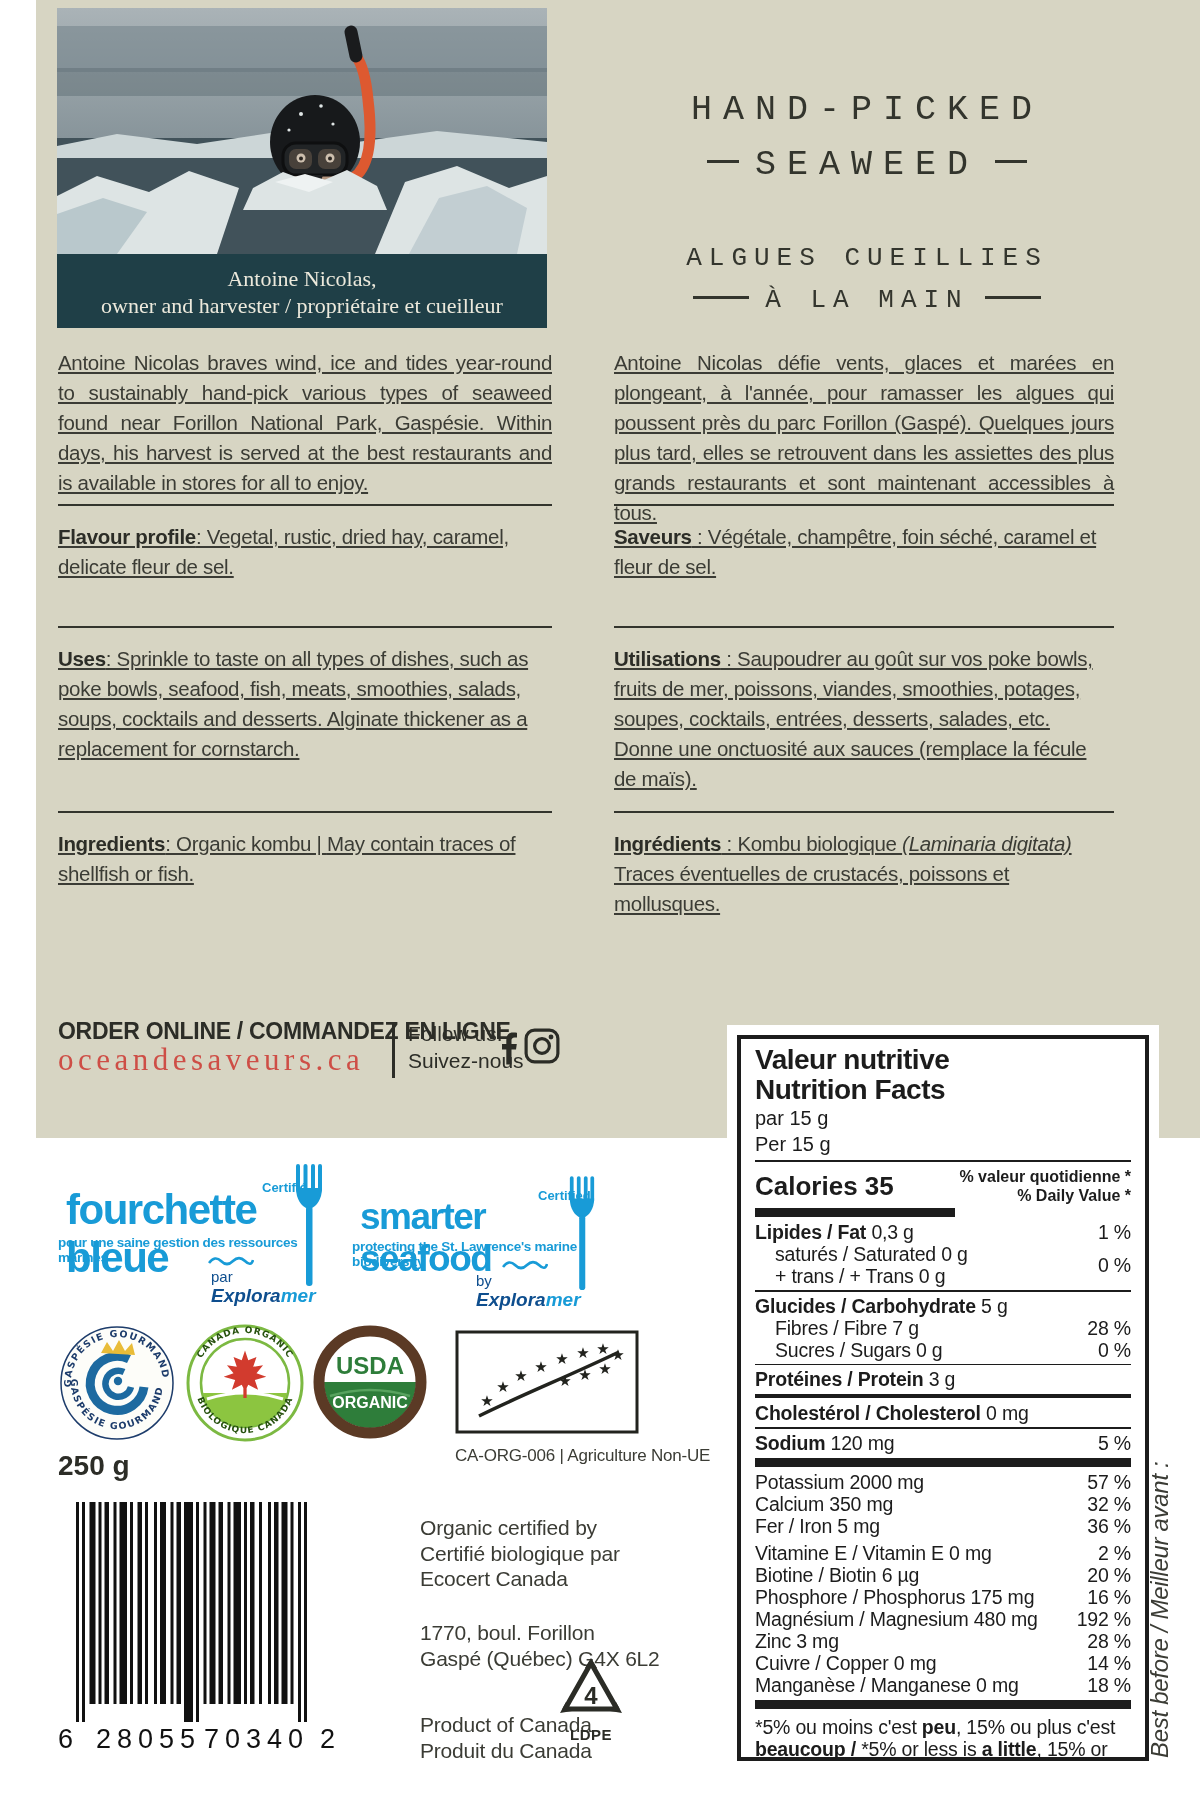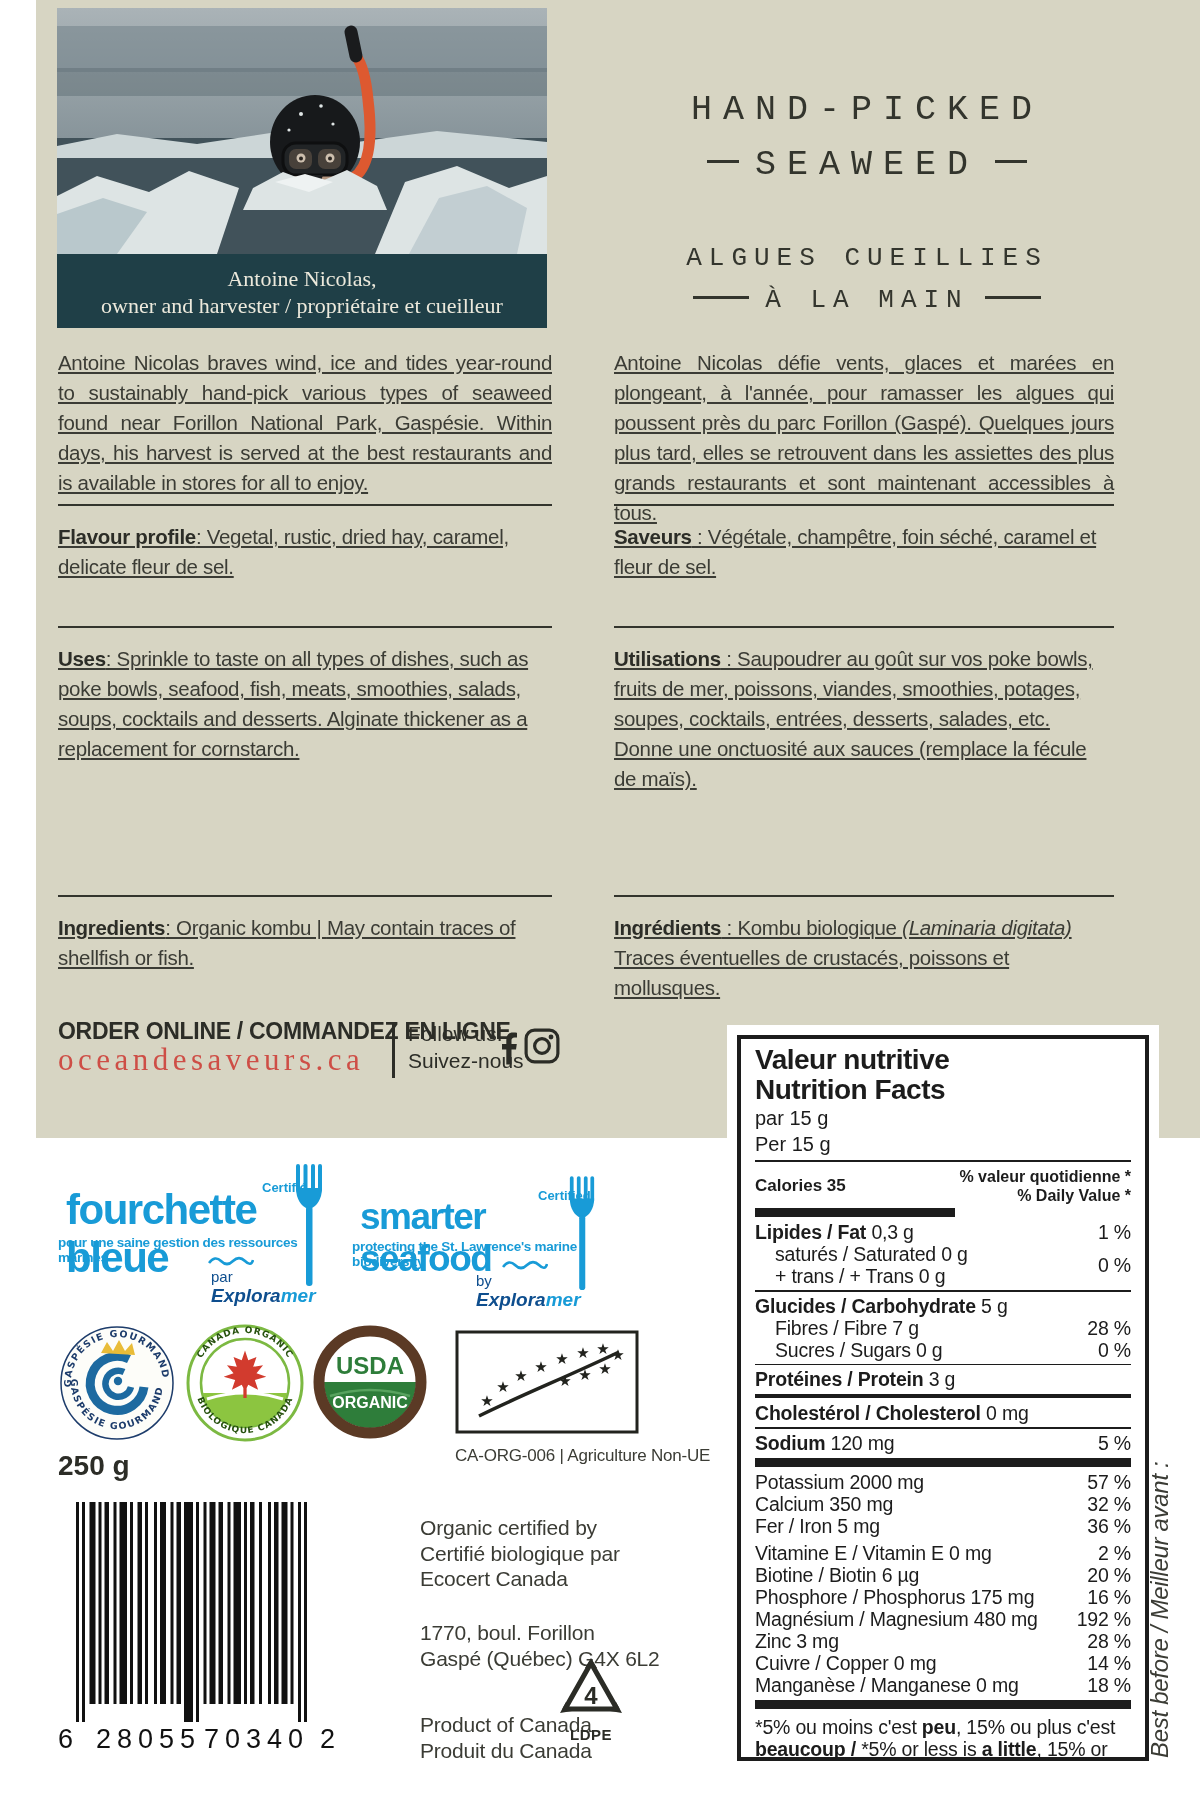--- a/index.html
+++ b/index.html
@@ -26,21 +26,21 @@
 
   
   .col{position:absolute;top:348px;width:494px;font-size:20.5px;line-height:30px;
        letter-spacing:-0.3px;color:#3b3c35;text-decoration:underline;}
   .colL{left:58px;}
   .colR{left:614px;width:500px;}
   .sec{box-sizing:border-box;border-bottom:2px solid #33352d;}
   .sec b{color:#2c2d27;}
   .sec.intro{height:158px;text-align:justify;}
   .sec.s2{height:122px;padding-top:16px;}
-  .sec.s3{height:269px;padding-top:16px;}
+  .sec.s3{height:185px;padding-top:16px;}
   .sec.s4{padding-top:16px;border-bottom:none;}
   .latin{font-style:italic;}
 
   
   .order-label{position:absolute;left:58px;top:1018px;font-size:23px;font-weight:bold;
                letter-spacing:-0.3px;color:#2c2d27;}
   .order-url{position:absolute;left:58px;top:1042px;font-family:"Liberation Serif",serif;
              font-size:31px;letter-spacing:4.5px;color:#ce4e46;}
   .order-div{position:absolute;left:392px;top:1024px;width:2.5px;height:54px;background:#2c2d27;}
   .follow{position:absolute;left:408px;top:1020px;font-size:21px;line-height:27px;color:#2c2d27;}
@@ -48,21 +48,21 @@
   .ig-icon{position:absolute;left:524px;top:1028px;}
 
   
   .nutri{position:absolute;left:737px;top:1035px;width:412px;height:726px;background:#fff;
          box-shadow:0 0 0 10px #fff;border:4px solid #1c1c1c;box-sizing:border-box;
          padding:6px 14px 4px;color:#1c1c1c;overflow:hidden;}
   .ntitle{font-size:28px;font-weight:bold;line-height:30px;letter-spacing:-0.5px;}
   .nserv{font-size:20px;line-height:26px;}
   .nrule-top{height:2px;background:#1c1c1c;margin:3px 0 2px;}
   .ncal{display:flex;justify-content:space-between;align-items:flex-start;margin-top:2px;}
-  .ncal-l{font-size:17px;font-weight:bold;line-height:44px;}
+  .ncal-l{font-size:26px;font-weight:bold;line-height:44px;}
   .ncal-r{text-align:right;font-size:16px;font-weight:bold;line-height:19px;padding-top:3px;}
   .calbar{width:200px;height:9px;background:#1c1c1c;margin:0 0 4px;}
   .nrow{display:flex;justify-content:space-between;font-size:19.5px;line-height:22px;
         letter-spacing:-0.2px;}
   .nrow.ind .nl{padding-left:20px;}
   .nrow.gap{margin-top:5px;}
   .nrow .nv{white-space:nowrap;align-self:center;}
   .nrule{background:#1c1c1c;}
   .nrule.thin{height:1.5px;margin:3px 0;}
   .nrule.med{height:4px;margin:4px 0;}

